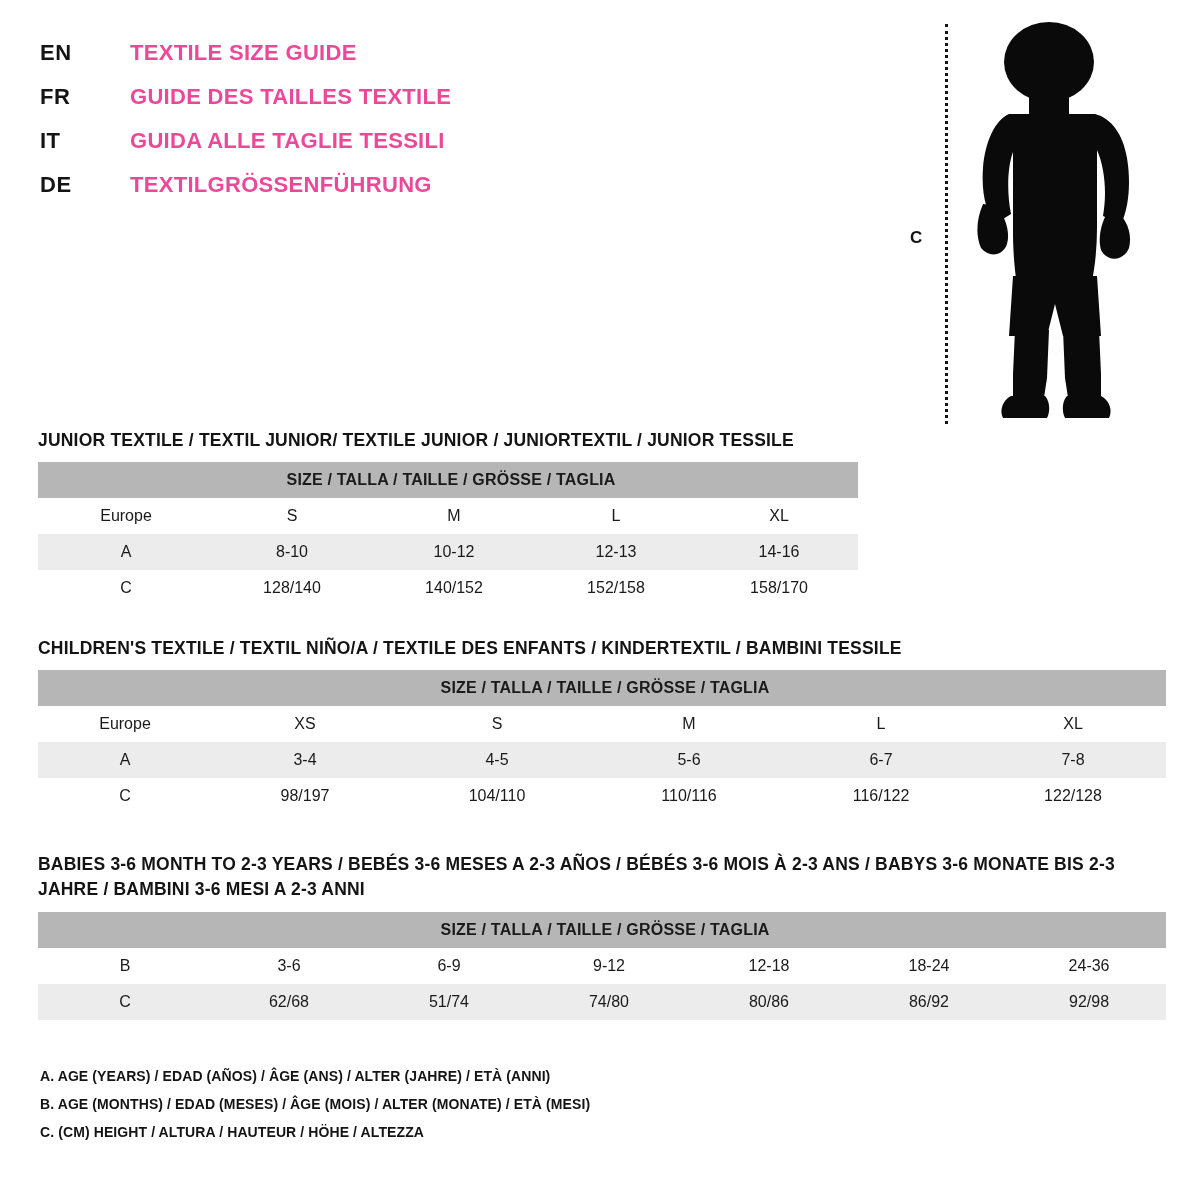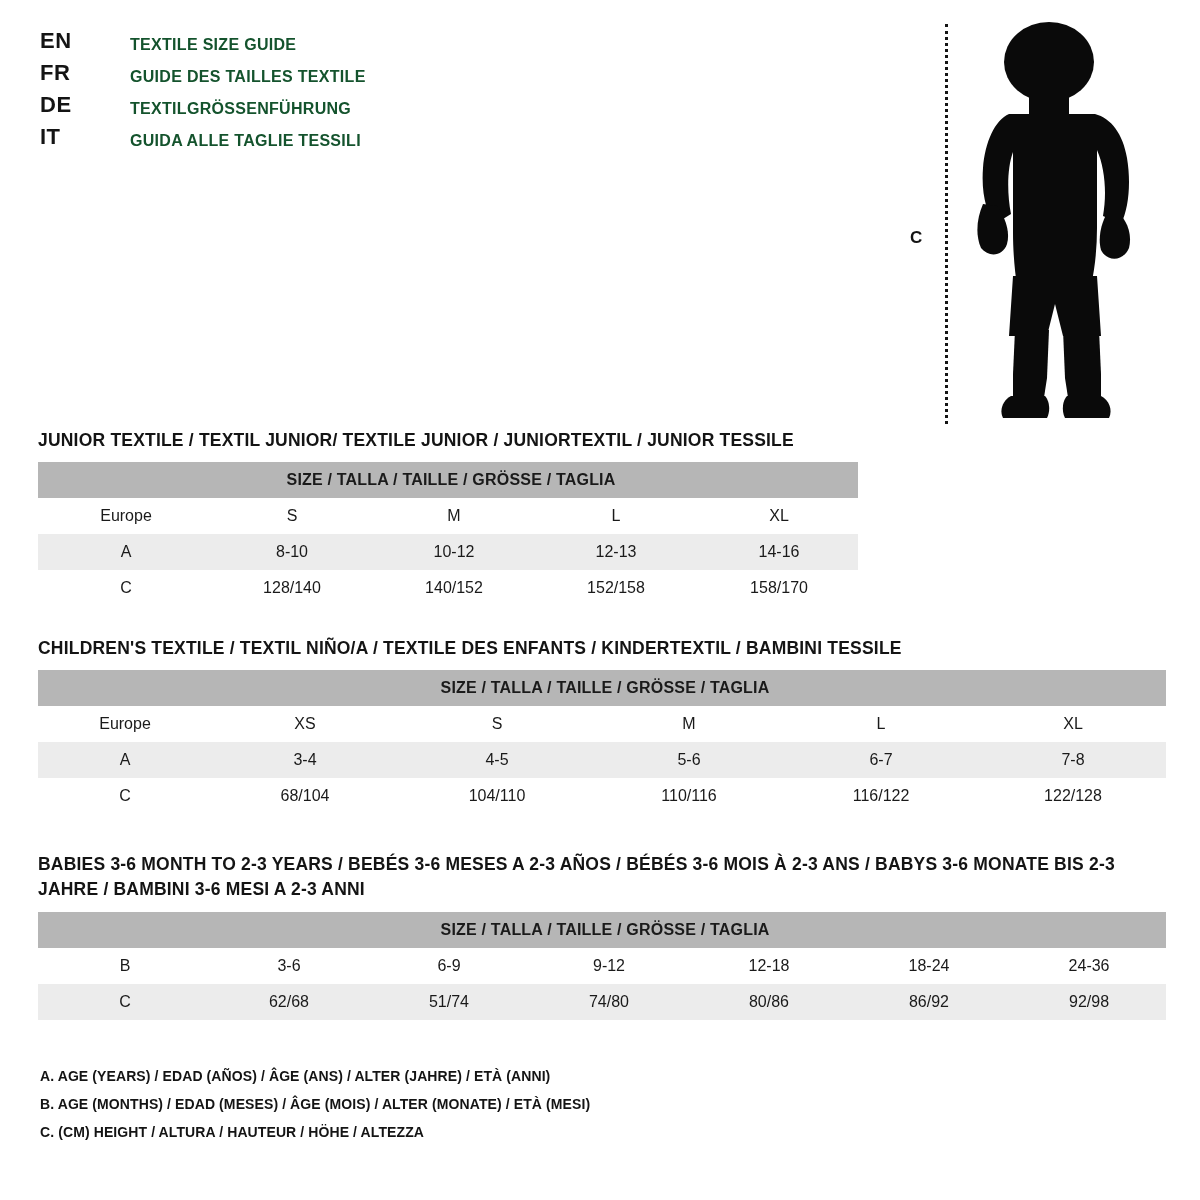--- a/index.html
+++ b/index.html
@@ -30,25 +30,26 @@
     gap: 12px;
   }
   .lang-code {
     width: 78px;
     font-size: 22px;
     font-weight: 700;
     letter-spacing: 0.5px;
     color: #141414;
   }
   .lang-title {
-    font-size: 16px;
+    font-size: 22px;
     font-weight: 700;
     letter-spacing: 0.3px;
-    color: #14532d;
+    color: #ec4899;
     text-transform: uppercase;
+    margin-top: 12px;
   }
 
   
   .figure-area {
     position: absolute;
     left: 900px;
     top: 10px;
     width: 260px;
     height: 420px;
   }
@@ -136,26 +137,26 @@
 <div class="header">
   <div class="header-row">
     <span class="lang-code">EN</span>
     <span class="lang-title">TEXTILE SIZE GUIDE</span>
   </div>
   <div class="header-row">
     <span class="lang-code">FR</span>
     <span class="lang-title">GUIDE DES TAILLES TEXTILE</span>
   </div>
   <div class="header-row">
+    <span class="lang-code">IT</span>
+    <span class="lang-title">GUIDA ALLE TAGLIE TESSILI</span>
+  </div>
+  <div class="header-row">
     <span class="lang-code">DE</span>
     <span class="lang-title">TEXTILGRÖSSENFÜHRUNG</span>
-  </div>
-  <div class="header-row">
-    <span class="lang-code">IT</span>
-    <span class="lang-title">GUIDA ALLE TAGLIE TESSILI</span>
   </div>
 </div>
 
 <div class="figure-area">
   <div class="figure-label">C</div>
   <div class="dash-line"></div>
   <svg class="silhouette" viewBox="0 0 200 410" aria-hidden="true">
     <g fill="#0a0a0a">
 
       <ellipse cx="94" cy="44" rx="45" ry="40"></ellipse>
@@ -260,21 +261,21 @@
       <tr class="row-grey">
         <td class="cell-label">A</td>
         <td class="cell-val">3-4</td>
         <td class="cell-val">4-5</td>
         <td class="cell-val">5-6</td>
         <td class="cell-val">6-7</td>
         <td class="cell-val">7-8</td>
       </tr>
       <tr class="row-light">
         <td class="cell-label">C</td>
-        <td class="cell-val">68/104</td>
+        <td class="cell-val">98/197</td>
         <td class="cell-val">104/110</td>
         <td class="cell-val">110/116</td>
         <td class="cell-val">116/122</td>
         <td class="cell-val">122/128</td>
       </tr>
     </tbody>
   </table>
 </div>
 
 <div class="section" style="top:852px;">

